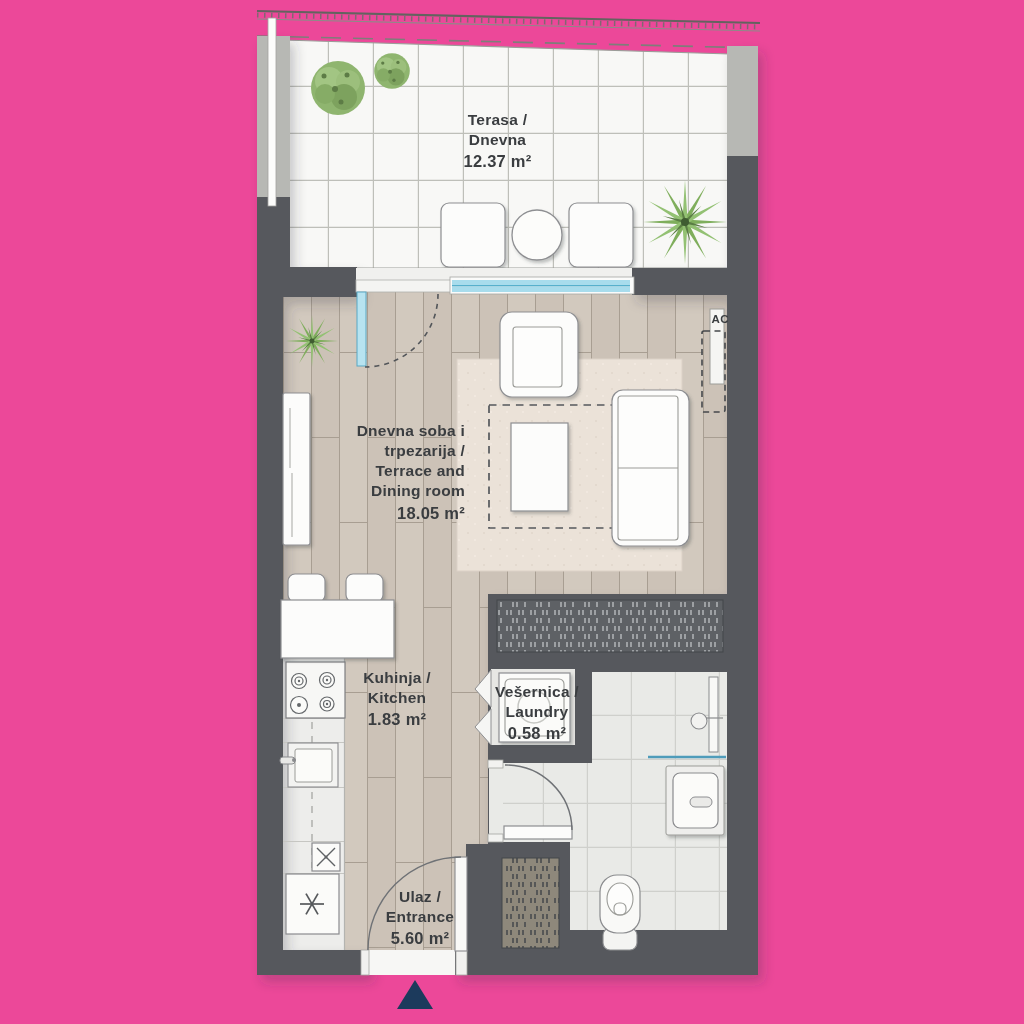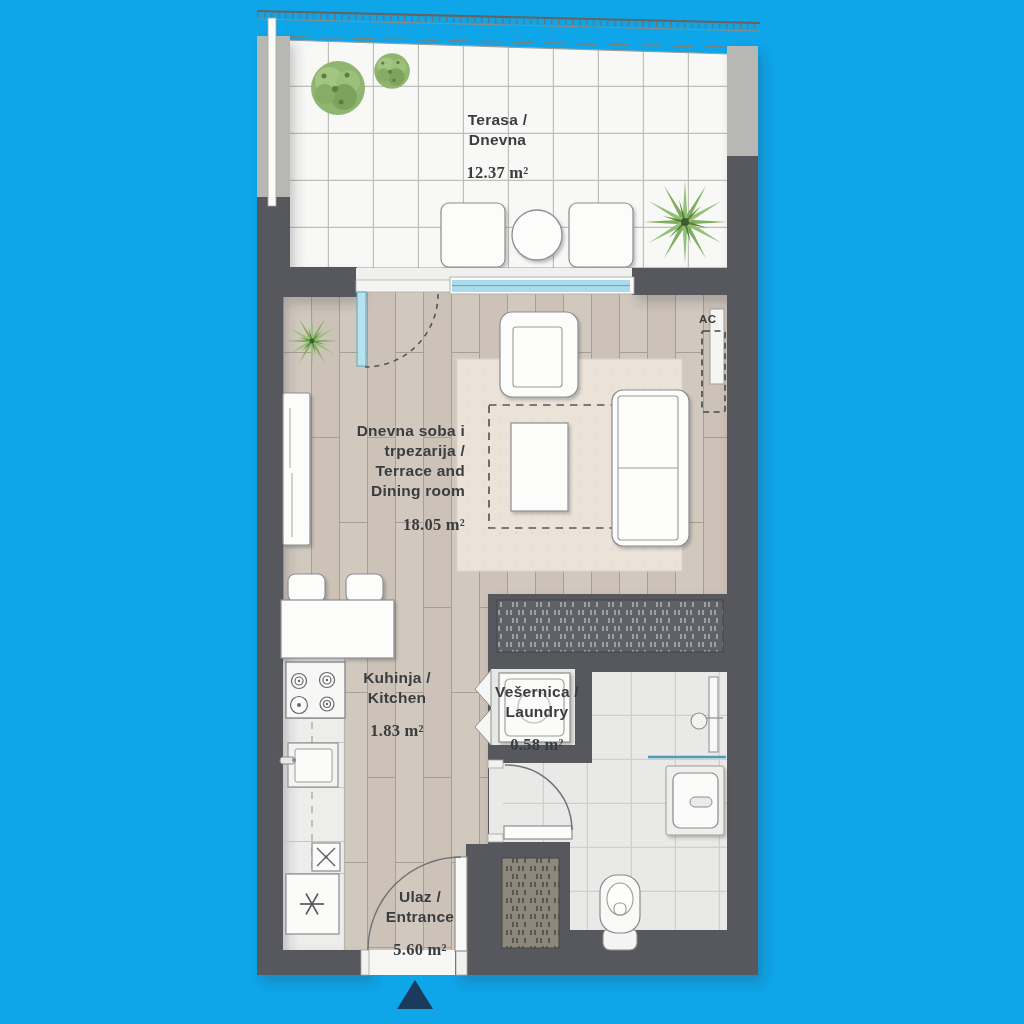--- a/index.html
+++ b/index.html
@@ -1,32 +1,32 @@
 <!DOCTYPE html>
 <html><head>
 <meta charset="utf-8">
 <title>Floor Plan</title>
 <style>
   html,body{margin:0;padding:0;background:#ffffff;}
   .canvas{position:relative;width:1024px;height:1024px;overflow:hidden;
-          font-family:"Liberation Sans", sans-serif;background:#0ea5e9;}
+          font-family:"Liberation Sans", sans-serif;background:#ec4899;}
   .canvas svg{position:absolute;left:0;top:0;}
   .room-label{position:absolute;display:flex;flex-direction:column;align-items:center;
               text-align:center;color:#3a3d40;font-weight:700;line-height:1.3;
               letter-spacing:0.25px;pointer-events:none;}
   .room-label .nm{font-size:15.5px;}
-  .room-label .ar{font-size:16.5px;margin-top:12px;font-family:Liberation Serif, serif;}
+  .room-label .ar{font-size:16.5px;margin-top:1px;}
   .lbl-terrace{left:420px;top:110px;width:155px;}
   .lbl-living{left:305px;top:421px;width:160px;align-items:flex-end;}
   .lbl-kitchen{left:337px;top:668px;width:120px;}
   .lbl-laundry{left:477px;top:682px;width:120px;}
   .lbl-bathroom{left:553px;top:764px;width:130px;}
   .lbl-entrance{left:358px;top:887px;width:124px;}
   .ac-label{position:absolute;left:699px;top:313px;width:30px;font-size:11.5px;
-            font-weight:700;color:#3a3d40;letter-spacing:0.5px;}
+            font-weight:700;color:#3a3d40;letter-spacing:0.5px;text-align:right;}
   .furn{fill:#fcfcfb;stroke:#8d8e91;stroke-width:1.2;}
   .wl{fill:#56595d;}
   .pier{fill:#b7b8b4;}
 </style>
 </head>
 <body>
 
 <div class="canvas">
 <svg width="1024" height="1024" viewBox="0 0 1024 1024">
   <defs>

